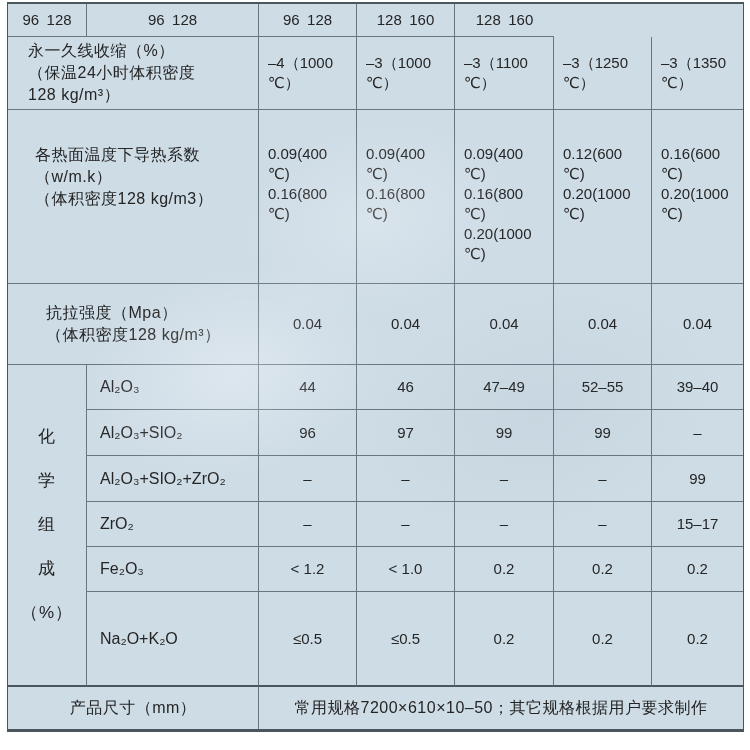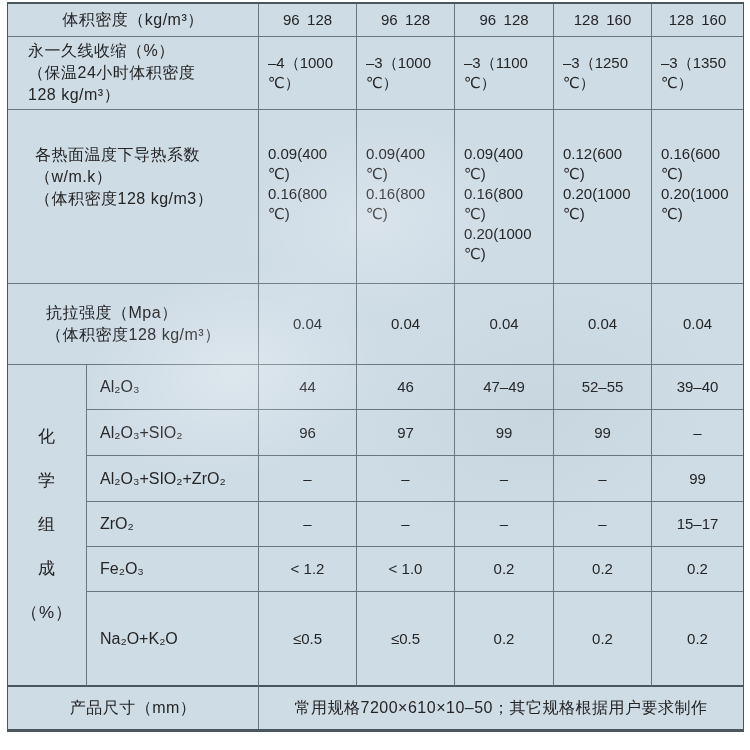--- a/index.html
+++ b/index.html
@@ -58,21 +58,20 @@
       radial-gradient(260px 170px at 70% 60%, rgba(120,135,150,0.07), rgba(120,135,150,0) 70%),
       radial-gradient(200px 140px at 55% 30%, rgba(255,255,255,0.22), rgba(255,255,255,0) 70%);
     transform:rotate(-14deg);
   }
 </style>
 </head>
 <body>
 
 <div class="tbl">
 
-  <div class="cell lbl span2">体积密度（kg/m³）</div>
   <div class="cell">96 128</div>
   <div class="cell">96 128</div>
   <div class="cell">96 128</div>
   <div class="cell">128 160</div>
   <div class="cell cl">128 160</div>
 
   <div class="cell lbl span2 left lbl2">永一久线收缩（%）
 （保温24小时体积密度
 128 kg/m³）</div>
   <div class="cell left padv">–4（1000

